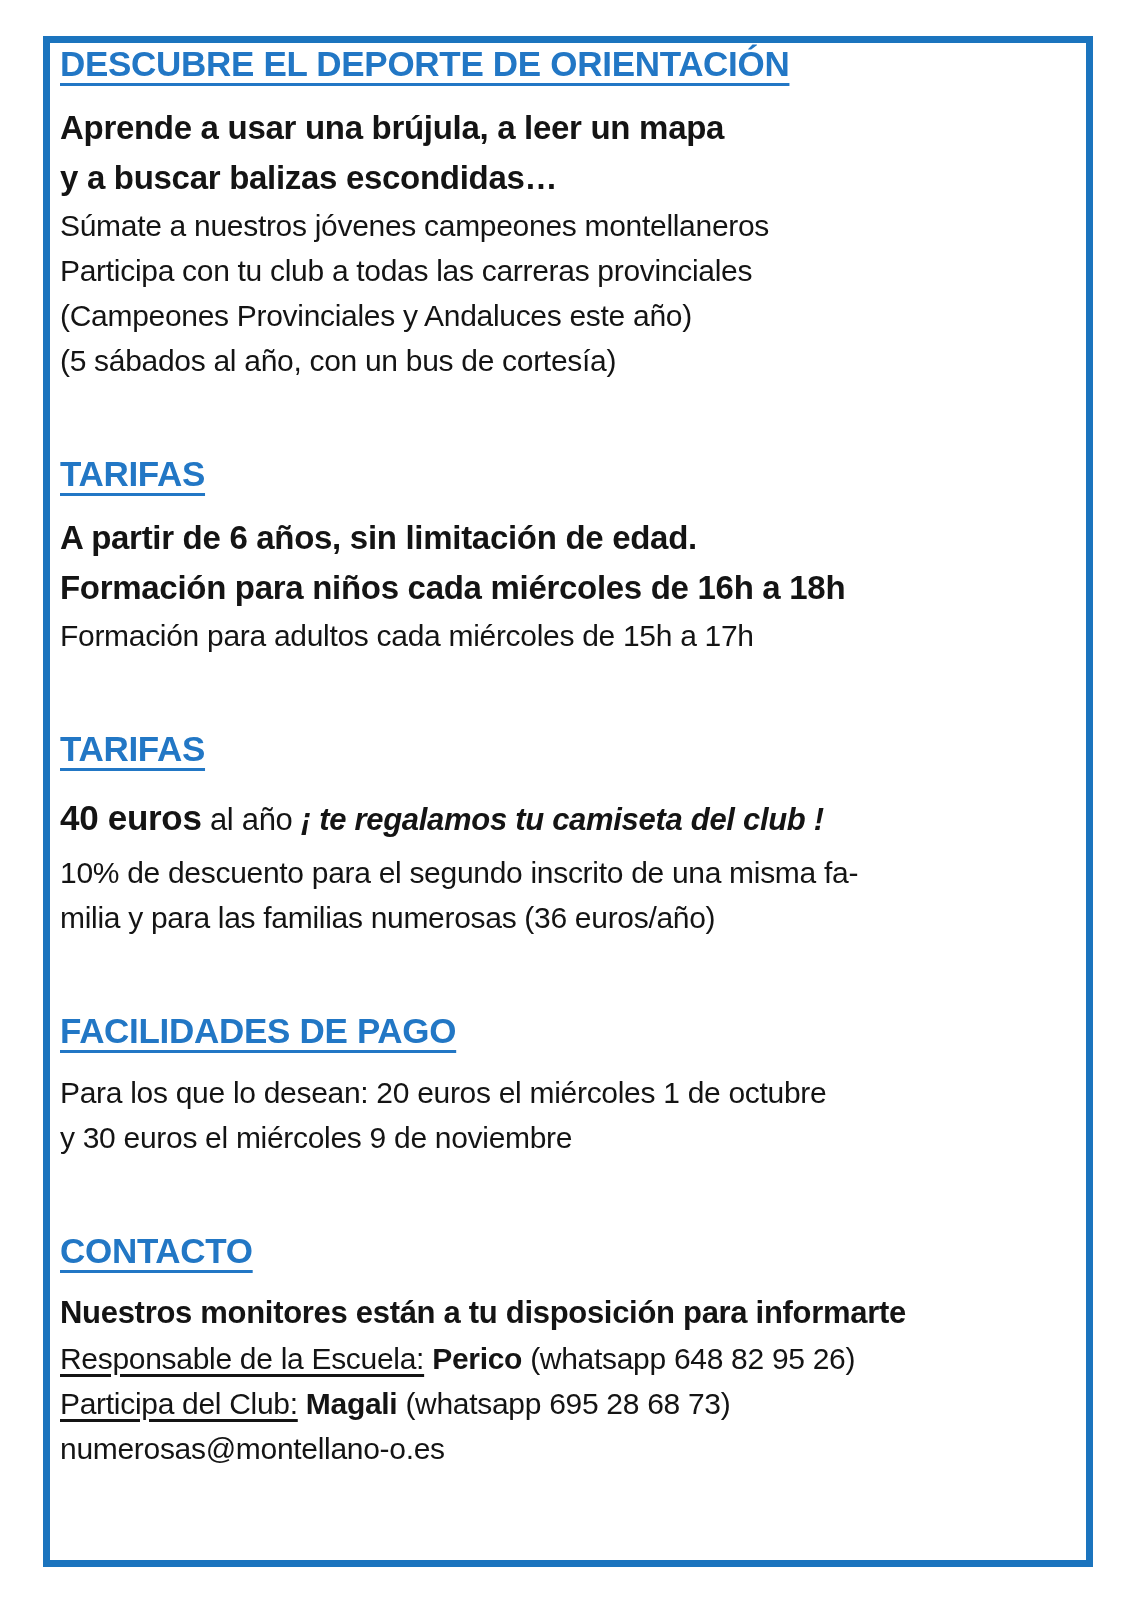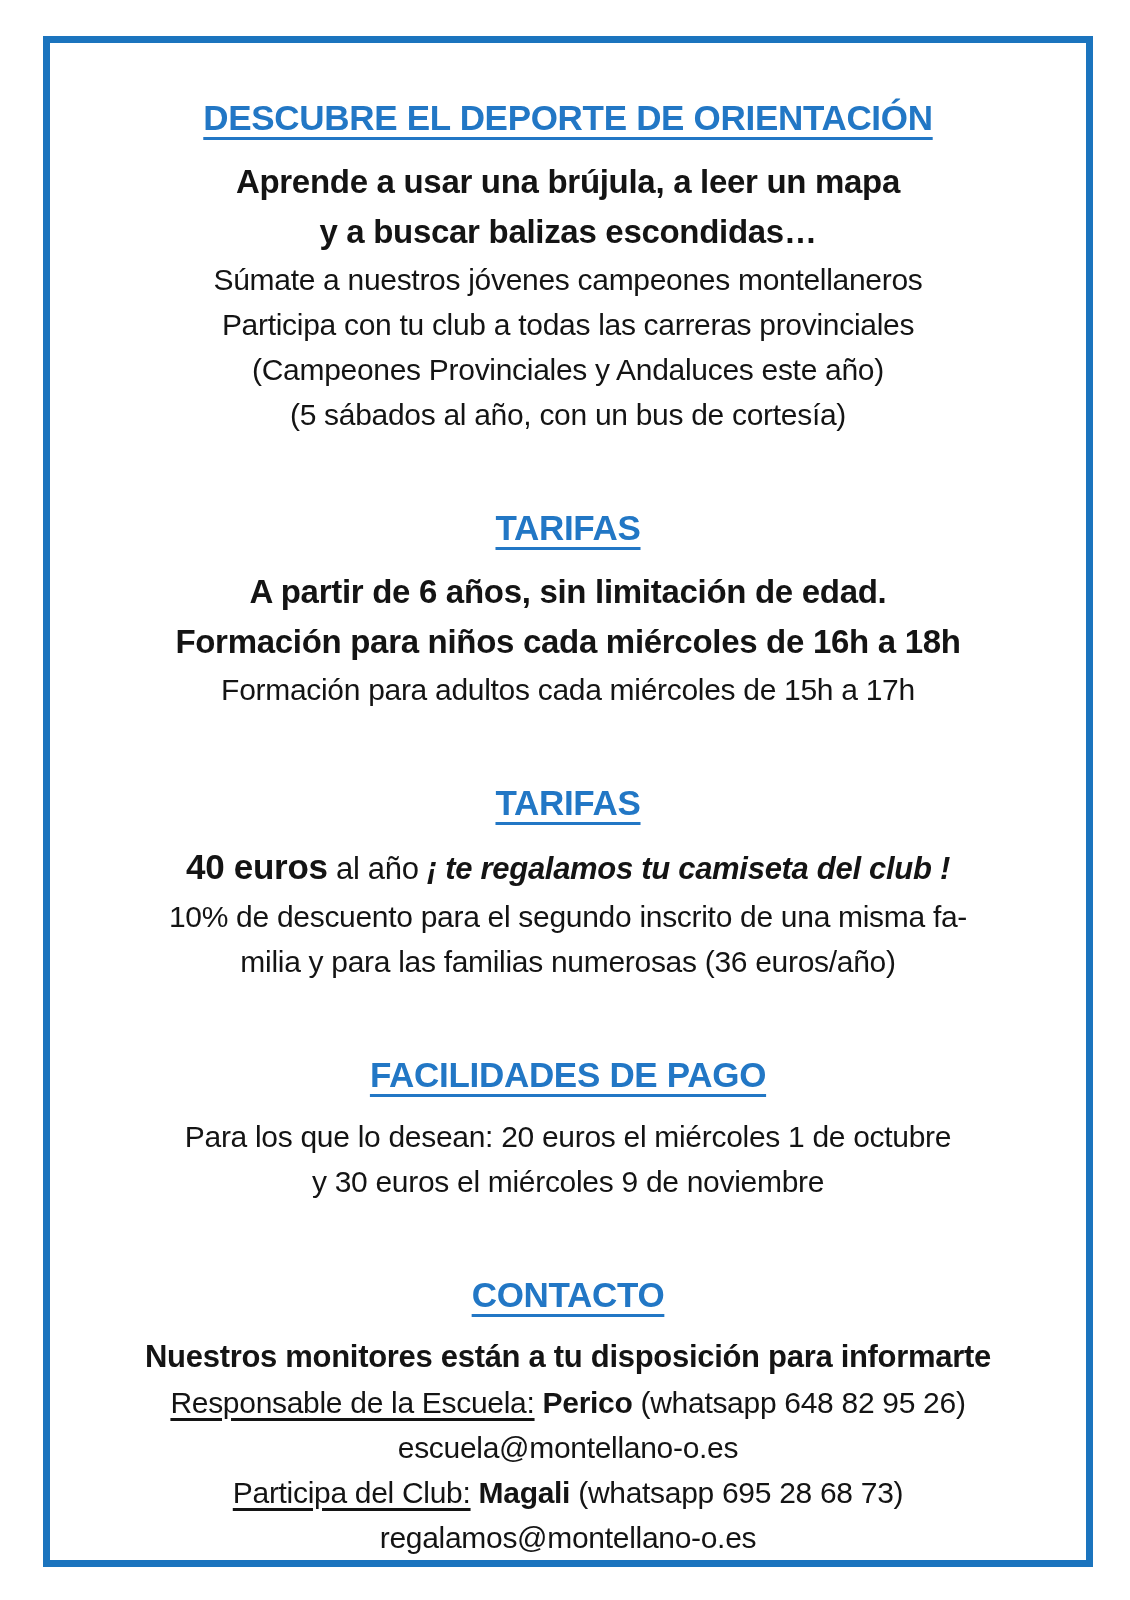--- a/index.html
+++ b/index.html
@@ -20,22 +20,21 @@
     left: 43px;
     top: 36px;
     width: 1036px;
     height: 1517px;
     border: 7px solid #1b74be;
     background: #ffffff;
     box-sizing: content-box;
     overflow: hidden;
   }
   .content {
-    padding-top: 54px;
-    text-align: center;
+    text-align: left;
   }
   .section {
     margin: 0 10px 70px 10px;
   }
   .heading {
     display: inline-block;
     font-size: 35px;
     font-weight: bold;
     color: #2277c5;
     text-decoration: underline;
@@ -52,21 +51,21 @@
     font-size: 33px;
     font-weight: bold;
     line-height: 50px;
   }
   .body-line {
     font-size: 30px;
     line-height: 45px;
   }
   .price-line {
     font-size: 30px;
-    line-height: 50px;
+    line-height: 60px;
   }
   .price-bold {
     font-size: 35px;
     font-weight: bold;
   }
   .price-mid {
     font-size: 31px;
     font-weight: normal;
   }
   .price-italic {
@@ -140,23 +139,22 @@
     <div class="section">
       <div class="heading-row">
         <span class="heading">CONTACTO</span>
       </div>
       <div class="contact-lead">Nuestros monitores están a tu disposición para informarte</div>
       <div class="contact-line">
         <span class="u">Responsable de la Escuela:</span>
         <span class="b">Perico</span>
         <span>(whatsapp 648 82 95 26)</span>
       </div>
-      <div class="contact-line">escuela@montellano-o.es</div>
       <div class="contact-line">
         <span class="u">Participa del Club:</span>
         <span class="b">Magali</span>
         <span>(whatsapp 695 28 68 73)</span>
       </div>
-      <div class="contact-line">regalamos@montellano-o.es</div>
+      <div class="contact-line">numerosas@montellano-o.es</div>
     </div>
 
   </div>
 </div>
 
 </body></html>

